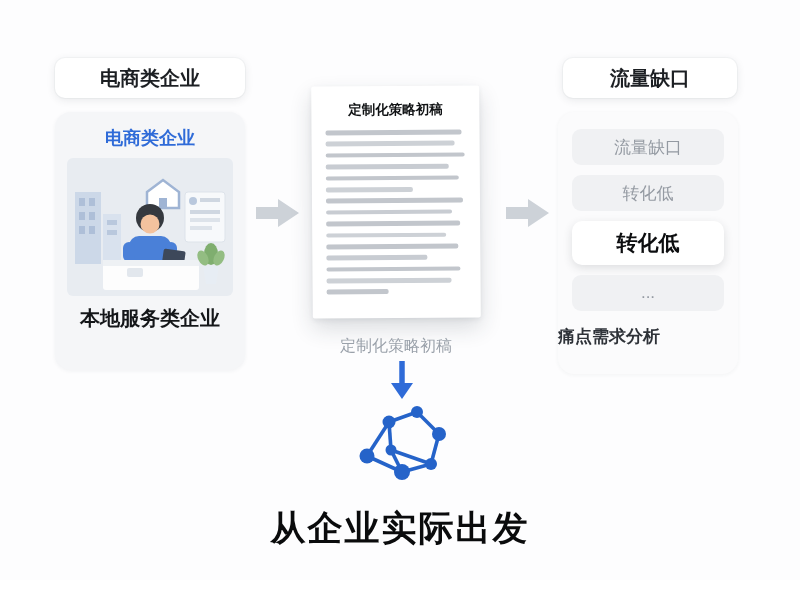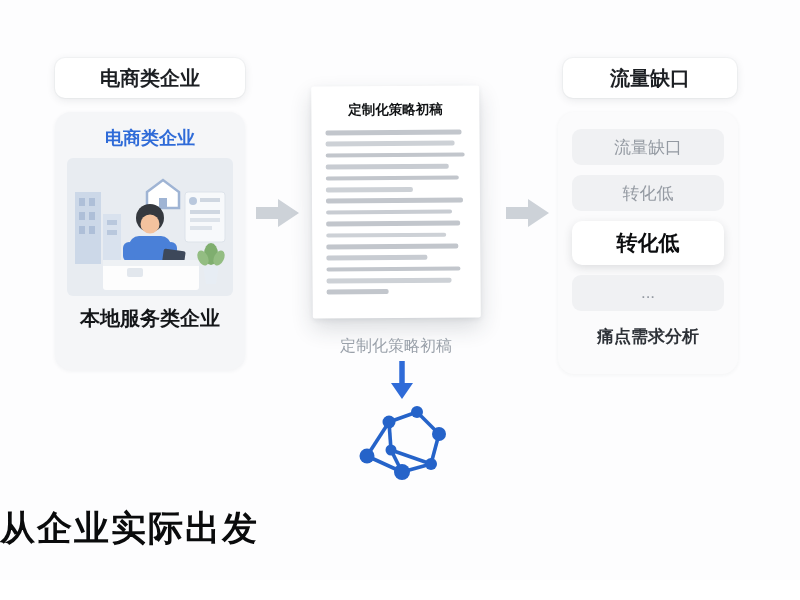--- a/index.html
+++ b/index.html
@@ -67,30 +67,30 @@
   .pain-item{
     margin:5px 14px;height:36px;border-radius:9px;background:#f0f1f3;
     display:flex;align-items:center;justify-content:center;
     font-size:17px;color:#949aa2;
   }
   .pain-item.emph{
     height:44px;background:#ffffff;border-radius:10px;
     box-shadow:0 3px 10px rgba(40,50,60,.14);
     font-size:21px;font-weight:700;color:#0c0d0f;
   }
-  .card-right-footer{margin-top:9px;text-align:center;font-size:17px;font-weight:600;color:#2e3238;}
+  .card-right-footer{margin-top:9px;text-align:left;font-size:17px;font-weight:600;color:#2e3238;}
   
   .arrow-h{position:absolute;width:44px;height:30px;}
   .arrow-h.a1{left:256px;top:198px;}
   .arrow-h.a2{left:506px;top:198px;}
   .arrow-down{position:absolute;left:388px;top:360px;width:28px;height:40px;}
   .network{position:absolute;left:349px;top:400px;width:106px;height:94px;}
   
   .bottom-title{
-    position:absolute;left:0;right:0;top:505px;text-align:left;
+    position:absolute;left:0;right:0;top:505px;text-align:center;
     font-size:35px;font-weight:800;color:#0a0b0c;letter-spacing:2px;
   }
 </style>
 </head>
 <body>
 
 <div class="stage">
 
   <div class="badge badge-left">
     <span>电商类企业</span>

